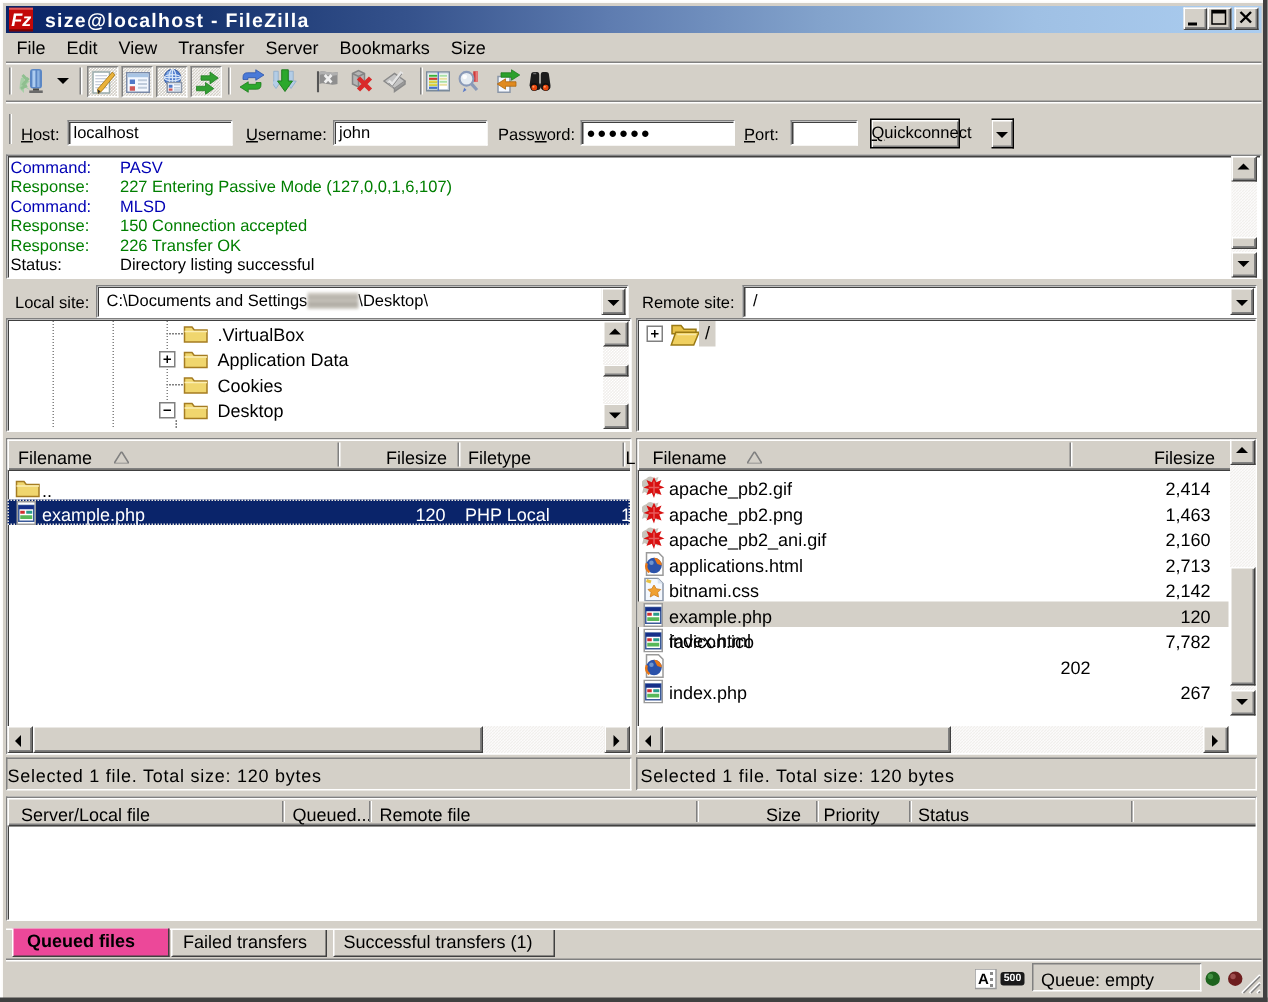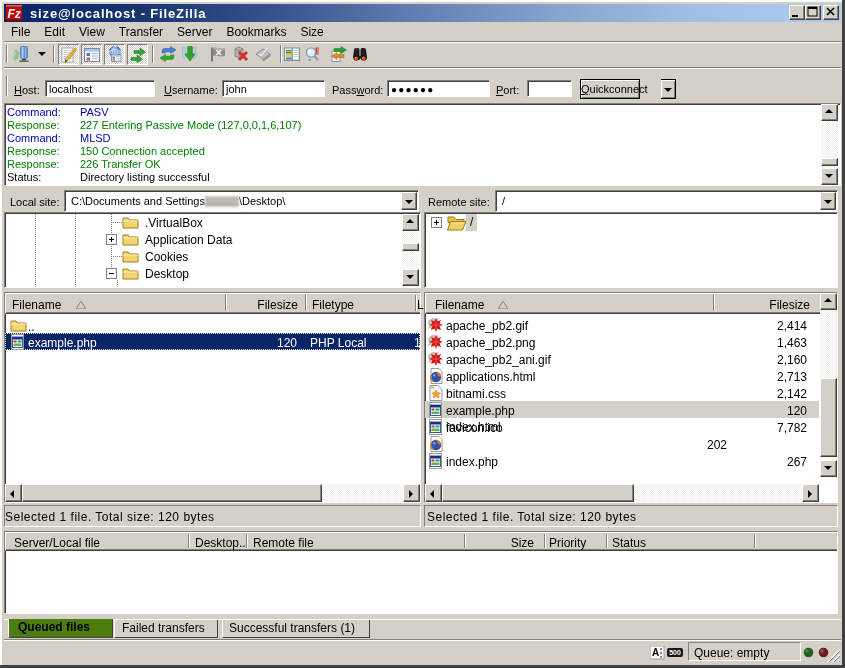--- a/index.html
+++ b/index.html
@@ -455,34 +455,34 @@
     </div>
 
   <div class="statuspanel" style="left:424px;top:505px;width:414px;height:22px">
       <div class="abs" style="left:2px;top:4px;letter-spacing:0.5px">Selected 1 file. Total size: 120 bytes</div>
     </div>
 
   <div class="abs sunken2" style="left:4px;top:531px;width:834px;height:83px;background:#fff"></div>
   <div class="abs" style="left:5px;top:532px;width:832px;height:19px;background:#d4d0c8;border-top:1px solid #fff;border-left:1px solid #fff;border-bottom:1px solid #404040;box-shadow:inset 0 -1px 0 #808080">
     <div class="abs" style="left:8px;top:3px">Server/Local file</div>
     <div class="hdrline" style="left:182px"></div>
-    <div class="abs" style="left:189px;top:3px">Desktop...</div>
+    <div class="abs" style="left:189px;top:3px">Queued...</div>
     <div class="hdrline" style="left:240px"></div>
     <div class="abs" style="left:247px;top:3px">Remote file</div>
     <div class="hdrline" style="left:458px"></div>
     <div class="abs" style="left:458px;top:3px;width:70px;text-align:right">Size</div>
     <div class="hdrline" style="left:538px"></div>
     <div class="abs" style="left:543px;top:3px">Priority</div>
     <div class="hdrline" style="left:600px"></div>
     <div class="abs" style="left:606px;top:3px">Status</div>
     <div class="hdrline" style="left:748px"></div>
   </div>
 
   <div class="abs" style="left:4px;top:619px;width:837px;border-top:1px solid #fff"></div>
-  <div class="tab" style="left:8px;width:105px;background:#4d7c0f;font-weight:bold;border-color:#fcfcfa #404040 #404040 #fff;top:619px;height:19px;text-align:left;padding-left:9px">Queued files</div>
+  <div class="tab" style="left:8px;width:105px;background:#ec4899;font-weight:bold;border-color:#fcfcfa #404040 #404040 #fff;top:619px;height:19px;text-align:left;padding-left:9px">Queued files</div>
   <div class="tab" style="left:114px;width:104px;text-align:left;padding-left:7px">Failed transfers</div>
   <div class="tab" style="left:222px;width:148px;text-align:left;padding-left:6px">Successful transfers (1)</div>
 
   <div class="abs etch-h" style="left:4px;top:639px;width:837px"></div>
   <svg class="abs" style="left:650px;top:646px" width="15" height="14">
     <rect x="0" y="0" width="14" height="13" fill="#fff" stroke="#999"></rect>
     <text x="2" y="10" font-size="10" font-weight="bold" font-family="Liberation Sans" fill="#000">A</text>
     <rect x="10" y="2" width="2" height="2" fill="#888"></rect>
       <rect x="10" y="6" width="2" height="2" fill="#888"></rect>
       <rect x="10" y="10" width="2" height="2" fill="#888"></rect>

